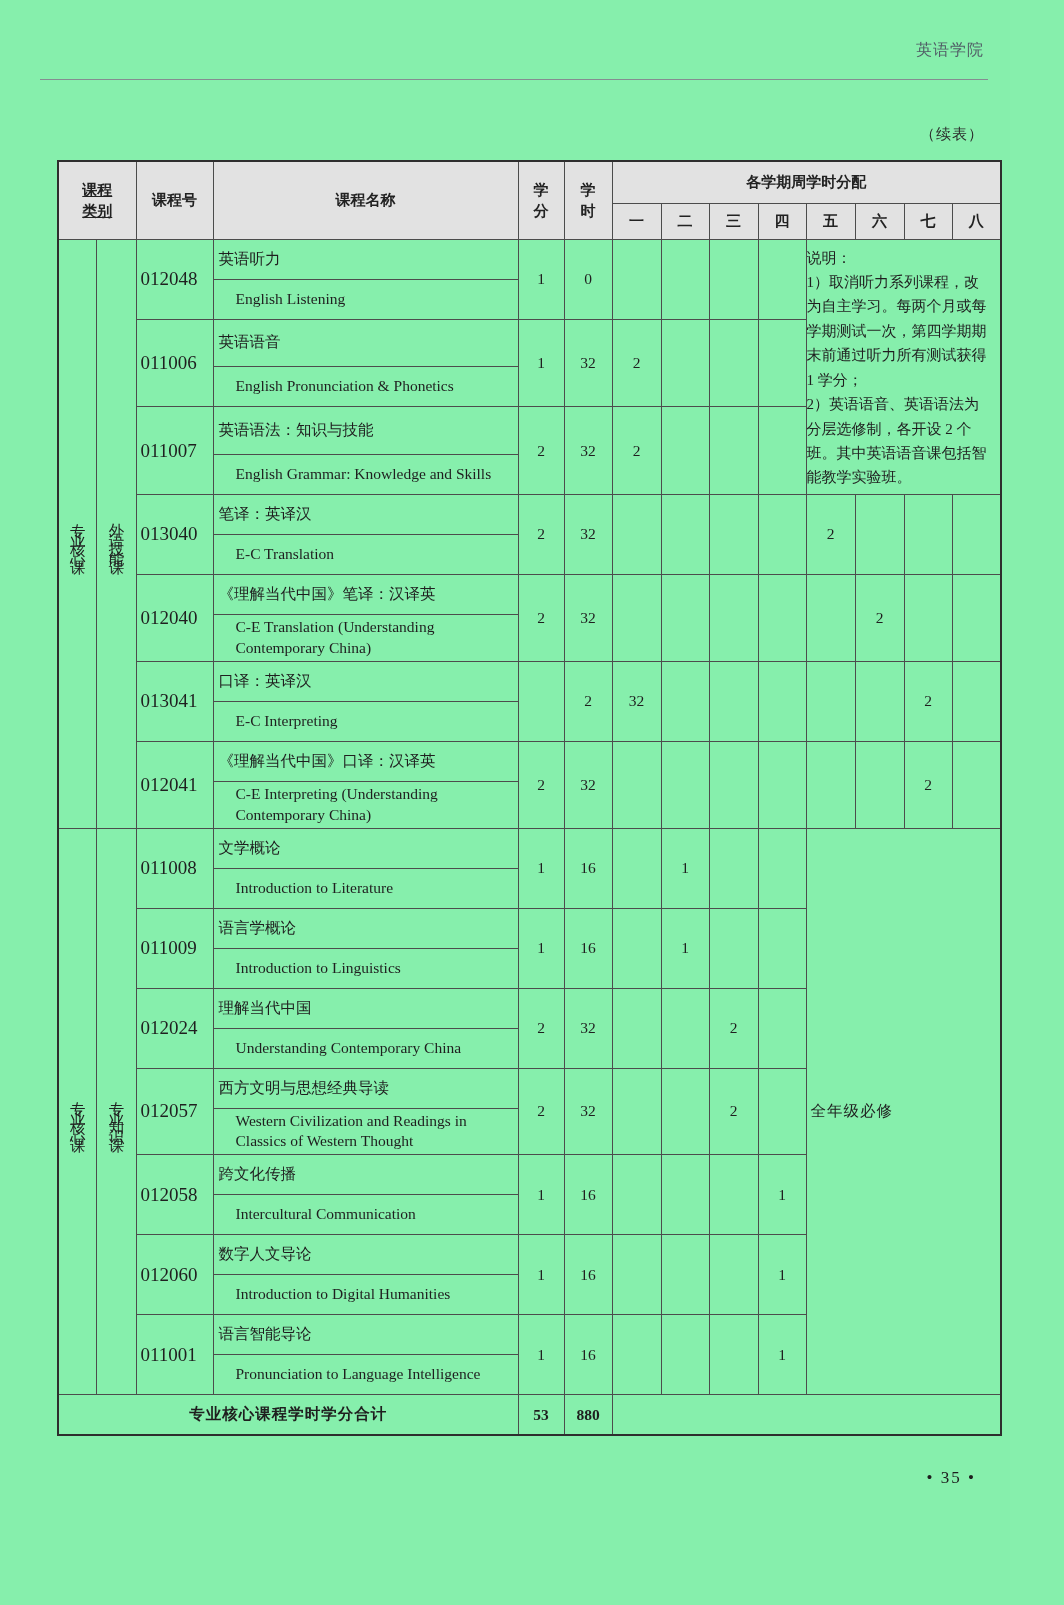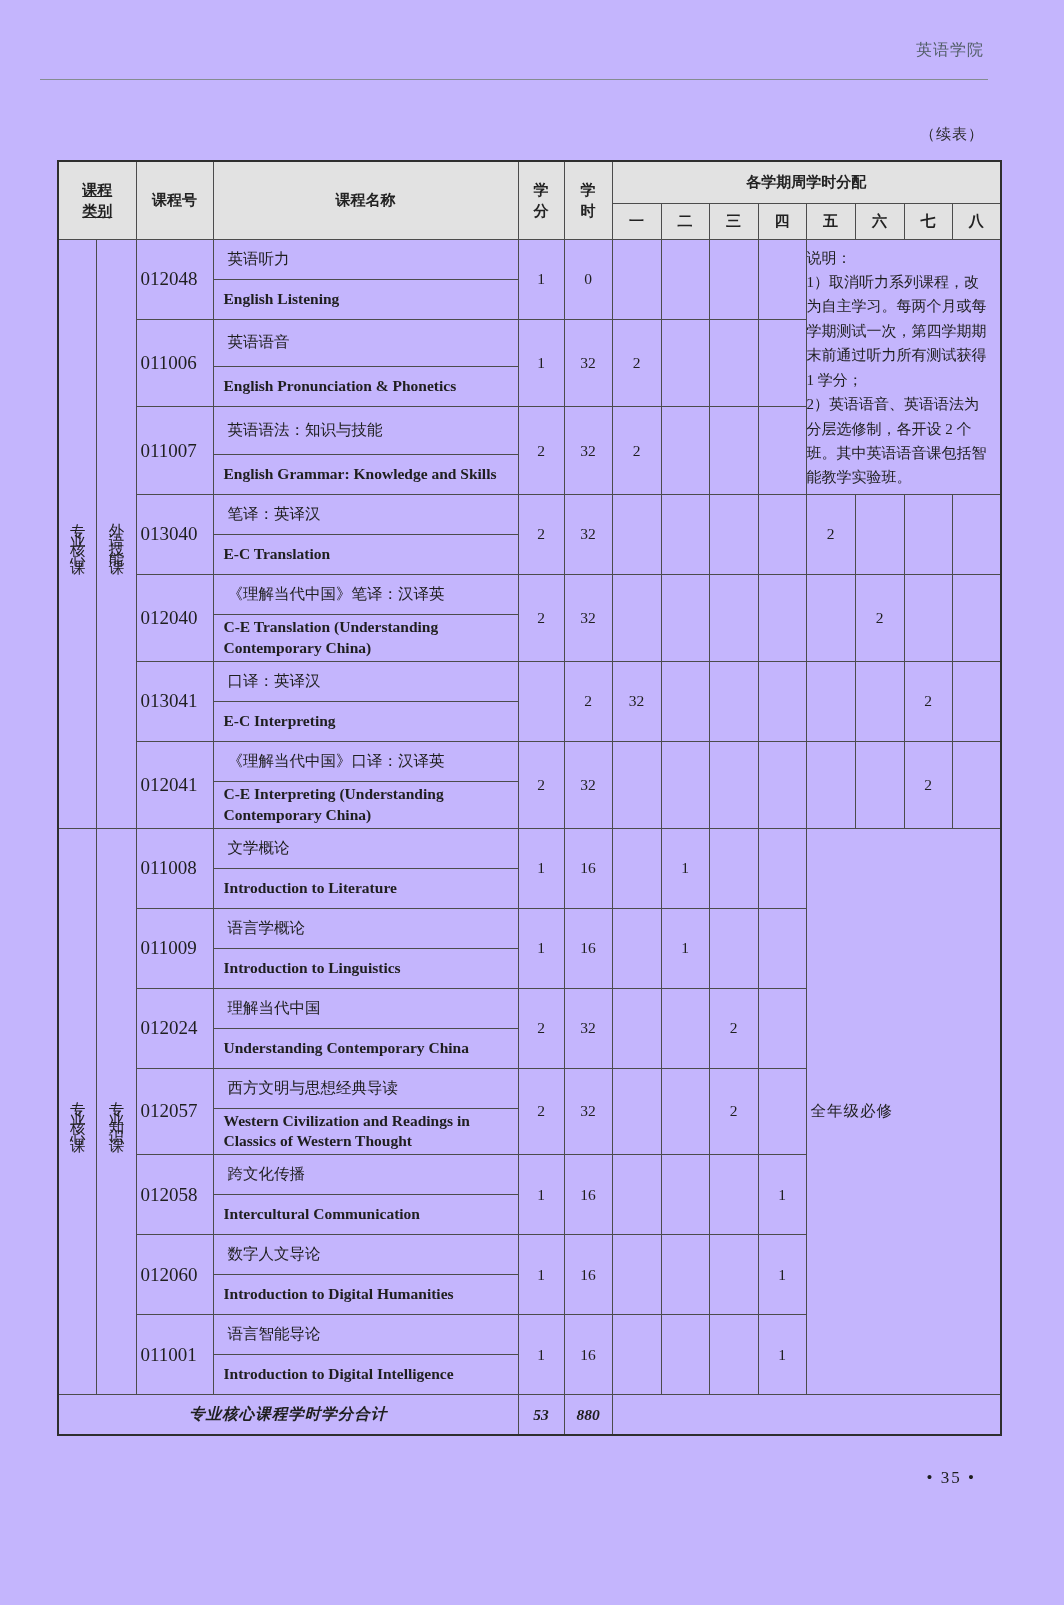--- a/index.html
+++ b/index.html
@@ -1,19 +1,19 @@
 <!DOCTYPE html>
 <html><head>
 <meta charset="utf-8">
 <style>
   html,body{margin:0;padding:0;background:#ffffff;}
   #page{
     position:relative;
     width:1064px;height:1605px;
-    background:#c4b5fd;
+    background:#86efac;
     font-family:"Liberation Serif","DejaVu Serif",serif;
     color:#1f1f1f;
     overflow:hidden;
   }
   
   .doc-header-title{
     position:absolute;top:40px;right:80px;
     font-family:"Liberation Sans","DejaVu Sans",sans-serif;
     font-size:16px;color:#515d66;letter-spacing:1px;
   }
@@ -48,34 +48,34 @@
     background:#e2e2e2;
     font-family:"Liberation Sans","DejaVu Sans",sans-serif;
     font-weight:600;
     font-size:15px;
     text-align:center;
     color:#222;
   }
   tr.hdr-1{height:42px;}
   tr.hdr-2{height:36px;}
   tr.row-h{height:40px;}
-  tr.total-row{height:40px;font-style:italic;}
+  tr.total-row{height:40px;}
   .wrap-2{display:inline-block;width:2.3em;line-height:1.45;word-break:break-all;text-decoration:underline;}
   .stack-1{display:inline-block;width:1.15em;line-height:1.45;word-break:break-all;}
   td.cat-cell{
     text-align:center;
     writing-mode:vertical-rl;
     text-orientation:upright;
     letter-spacing:9px;
     font-size:15.5px;
     padding:6px 0;
   }
   td.num-cell{font-size:19px;}
-  td.name-zh{padding-left:14px;text-align:left;}
-  td.name-en{padding-left:10px;text-align:left;line-height:1.35;font-weight:bold;}
+  td.name-zh{padding-left:5px;text-align:left;}
+  td.name-en{padding-left:22px;text-align:left;line-height:1.35;}
   td.val-cell{text-align:center;}
   td.remarks-cell{
     vertical-align:top;
     padding:6px 7px 4px 0;
     font-size:15px;
     line-height:1.63;
     white-space:pre-line;
     text-align:left;
   }
   td.center-note-cell{text-align:left;font-size:15.5px;letter-spacing:1px;}
@@ -330,21 +330,21 @@
           <td class="num-cell" rowspan="2">011001</td>
           <td class="name-zh">语言智能导论</td>
           <td class="val-cell" rowspan="2">1</td>
           <td class="val-cell" rowspan="2">16</td>
           <td class="val-cell" rowspan="2"></td>
           <td class="val-cell" rowspan="2"></td>
           <td class="val-cell" rowspan="2"></td>
           <td class="val-cell" rowspan="2">1</td>
         </tr>
         <tr class="row-h">
-          <td class="name-en">Introduction to Digital Intelligence</td>
+          <td class="name-en">Pronunciation to Language Intelligence</td>
         </tr>
       </tbody>
     <tbody>
       <tr class="total-row">
         <td colspan="4" class="total-label-cell">专业核心课程学时学分合计</td>
         <td class="total-val-cell">53</td>
         <td class="total-val-cell">880</td>
         <td colspan="8"></td>
       </tr>
     </tbody>

